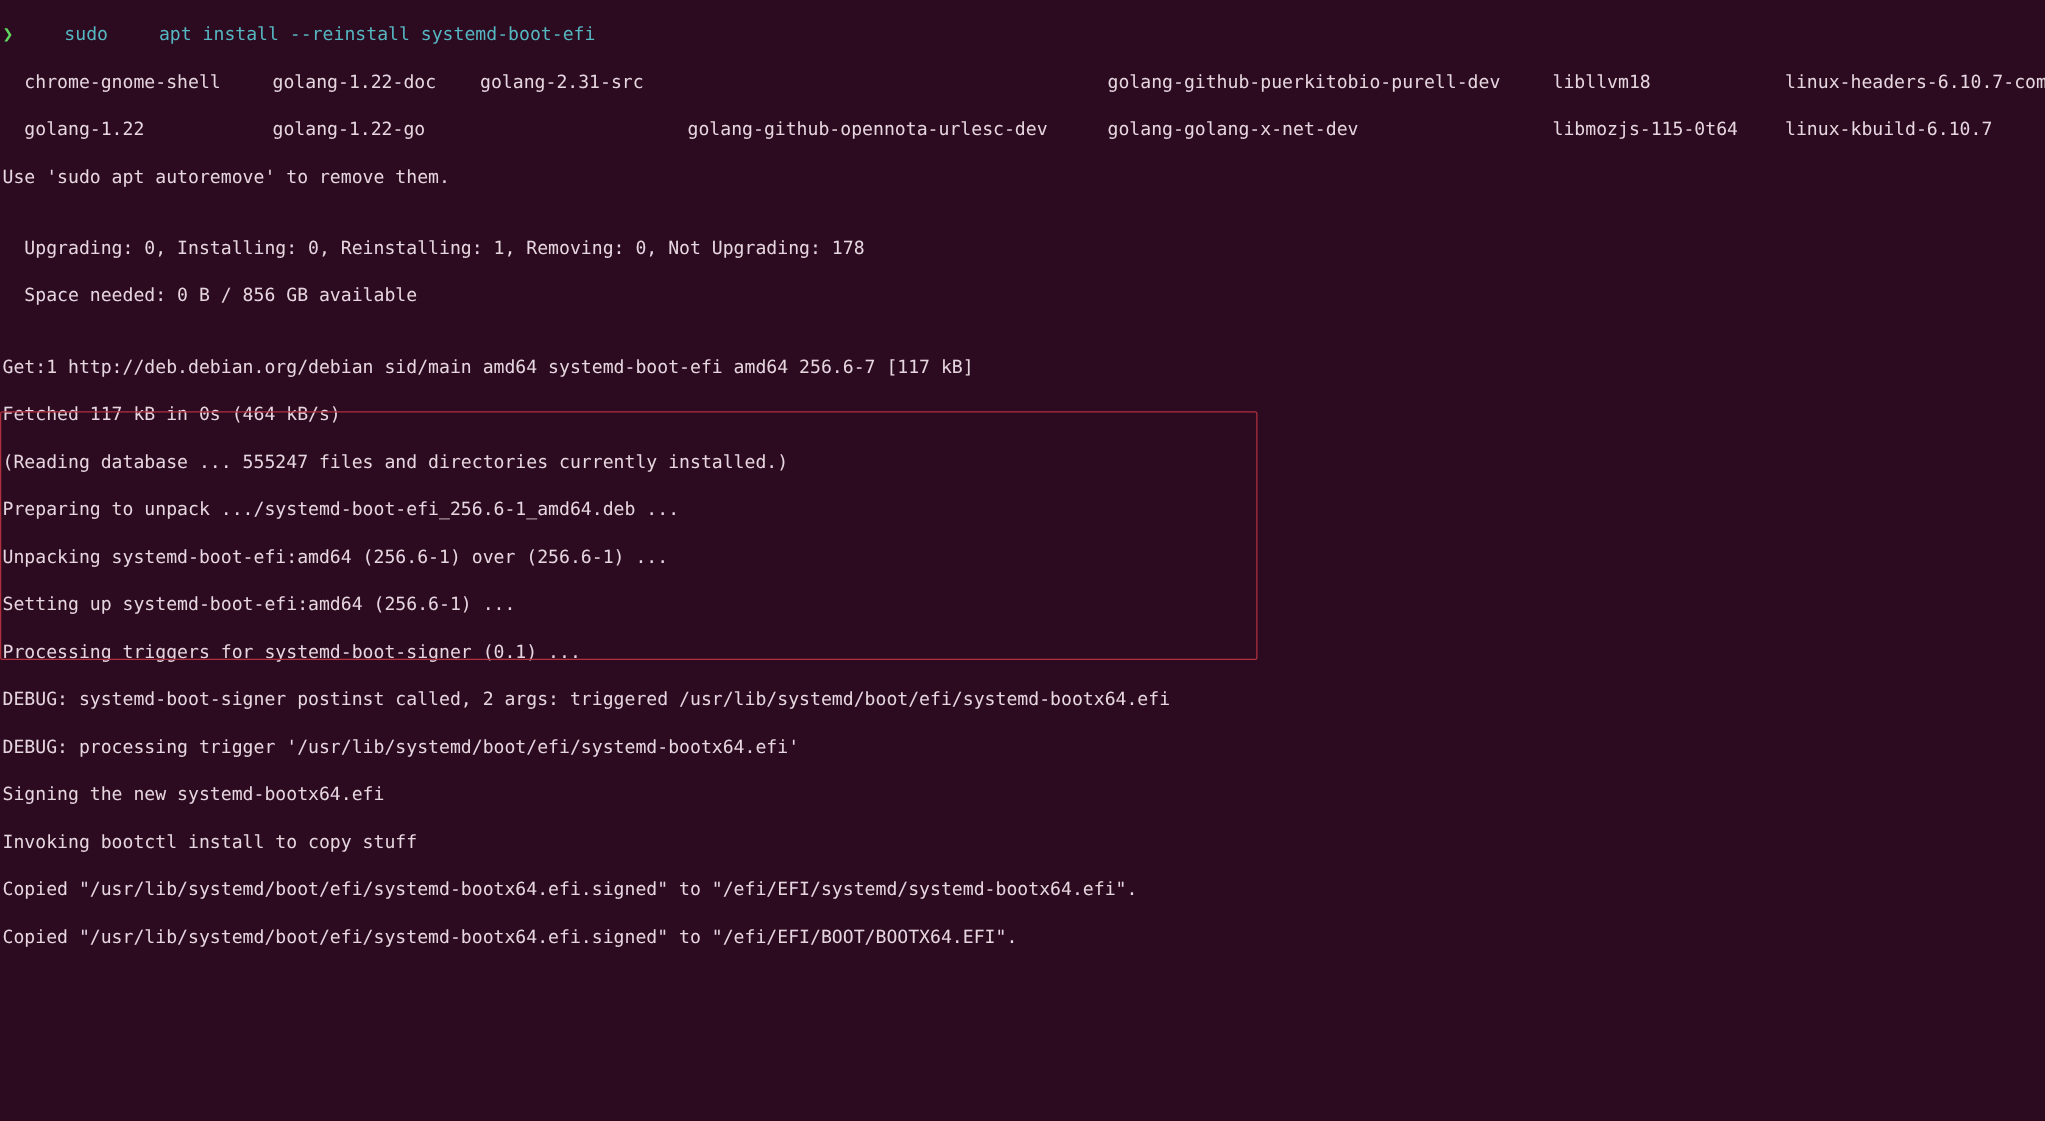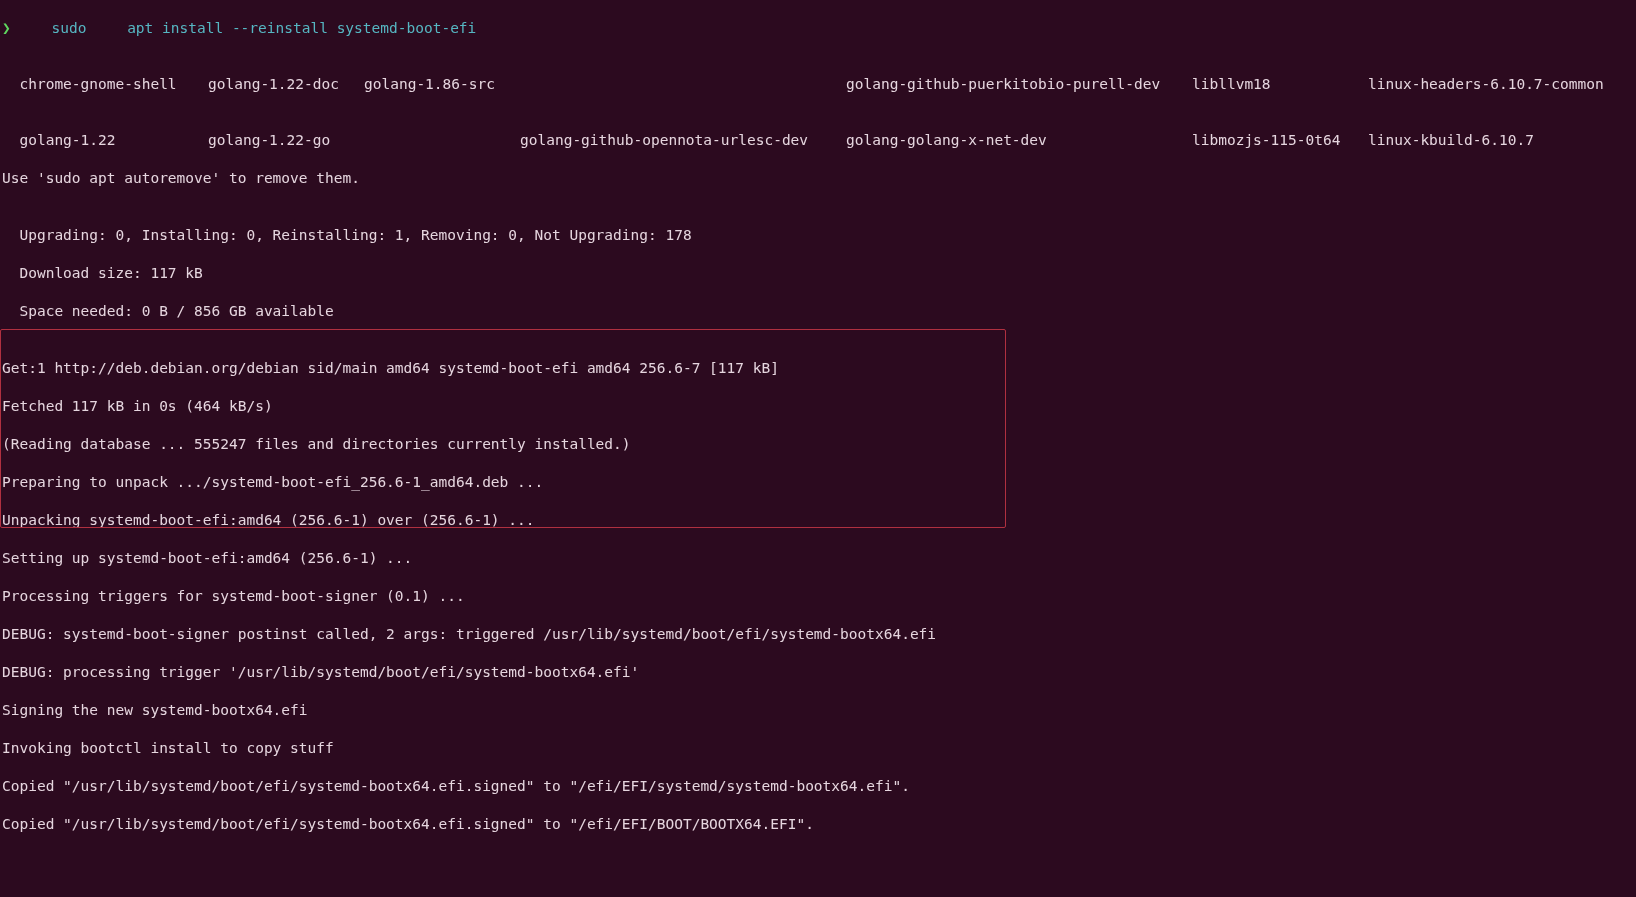--- a/index.html
+++ b/index.html
@@ -17,42 +17,40 @@
     color:#e6d6df;
     white-space:pre;
     padding:0 2px;
     position:relative;
   }
   .prompt  { color:#5fd75f; font-weight:bold; }
   .cmdsudo { color:#56b6c2;margin-left:32px; }
   .pkgcols {
     display:grid;
     grid-template-columns:200px 150px 150px 320px 340px 170px auto;
-    column-gap:6px;
+    column-gap:16px;
     white-space:pre;
-    margin-top:18px;
   }
   .highlight-box{
     position:absolute;
     border:1.5px solid #b03040;
     border-radius:2px;
     pointer-events:none;
   }
 </style>
 </head>
 <body>
 
 <div id="term">
 <div><span class="prompt">❯</span> <span class="cmdsudo">sudo</span> <span class="cmdsudo">apt install --reinstall systemd-boot-efi</span></div>
-<div class="pkgcols"><span>  chrome-gnome-shell</span><span>golang-1.22-doc</span><span>golang-1.86-src</span><span></span><span>golang-github-puerkitobio-purell-dev</span><span>libllvm18</span><span>linux-headers-6.10.7-common</span></div>
+<div class="pkgcols"><span>  chrome-gnome-shell</span><span>golang-1.22-doc</span><span>golang-2.31-src</span><span></span><span>golang-github-puerkitobio-purell-dev</span><span>libllvm18</span><span>linux-headers-6.10.7-common</span></div>
 <div class="pkgcols"><span>  golang-1.22</span><span>golang-1.22-go</span><span></span><span>golang-github-opennota-urlesc-dev</span><span>golang-golang-x-net-dev</span><span>libmozjs-115-0t64</span><span>linux-kbuild-6.10.7</span></div>
 <div>Use 'sudo apt autoremove' to remove them.</div>
 <div></div>
 <div>  Upgrading: 0, Installing: 0, Reinstalling: 1, Removing: 0, Not Upgrading: 178</div>
-<div>  Download size: 117 kB</div>
 <div>  Space needed: 0 B / 856 GB available</div>
 <div></div>
 <div>Get:1 http://deb.debian.org/debian sid/main amd64 systemd-boot-efi amd64 256.6-7 [117 kB]</div>
 <div>Fetched 117 kB in 0s (464 kB/s)</div>
 <div>(Reading database ... 555247 files and directories currently installed.)</div>
 <div>Preparing to unpack .../systemd-boot-efi_256.6-1_amd64.deb ...</div>
 <div>Unpacking systemd-boot-efi:amd64 (256.6-1) over (256.6-1) ...</div>
 <div>Setting up systemd-boot-efi:amd64 (256.6-1) ...</div>
 <div>Processing triggers for systemd-boot-signer (0.1) ...</div>
 <div>DEBUG: systemd-boot-signer postinst called, 2 args: triggered /usr/lib/systemd/boot/efi/systemd-bootx64.efi</div>

